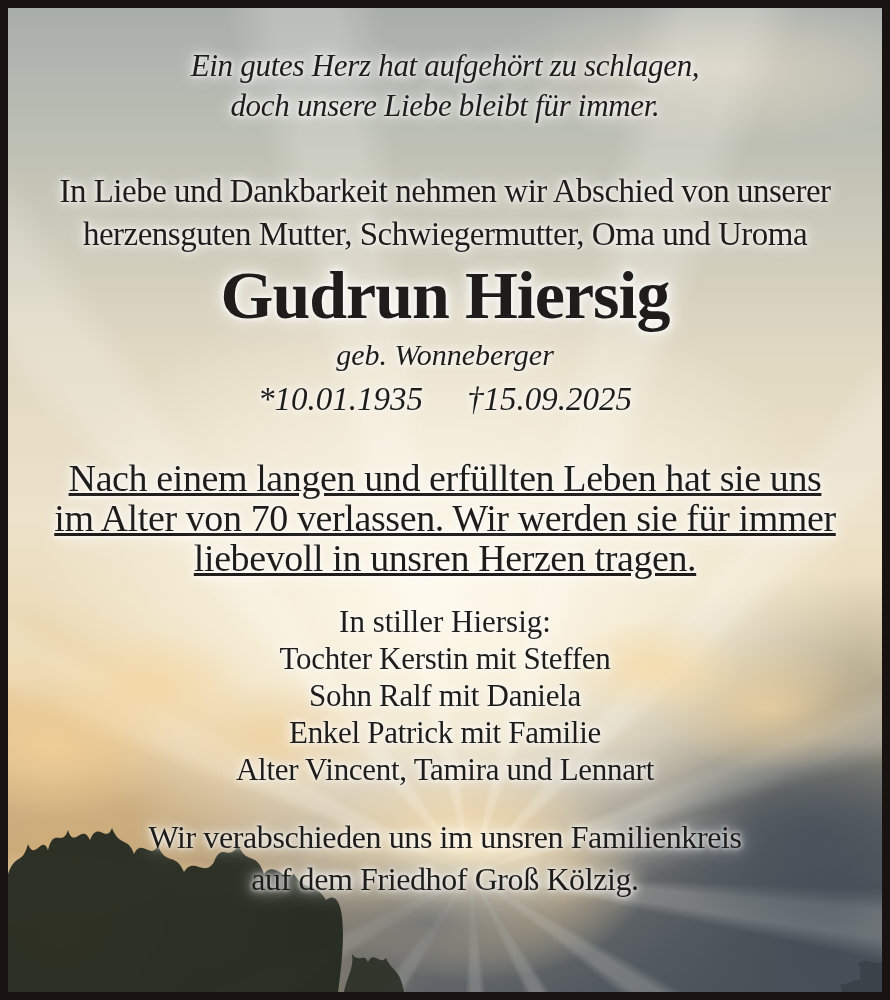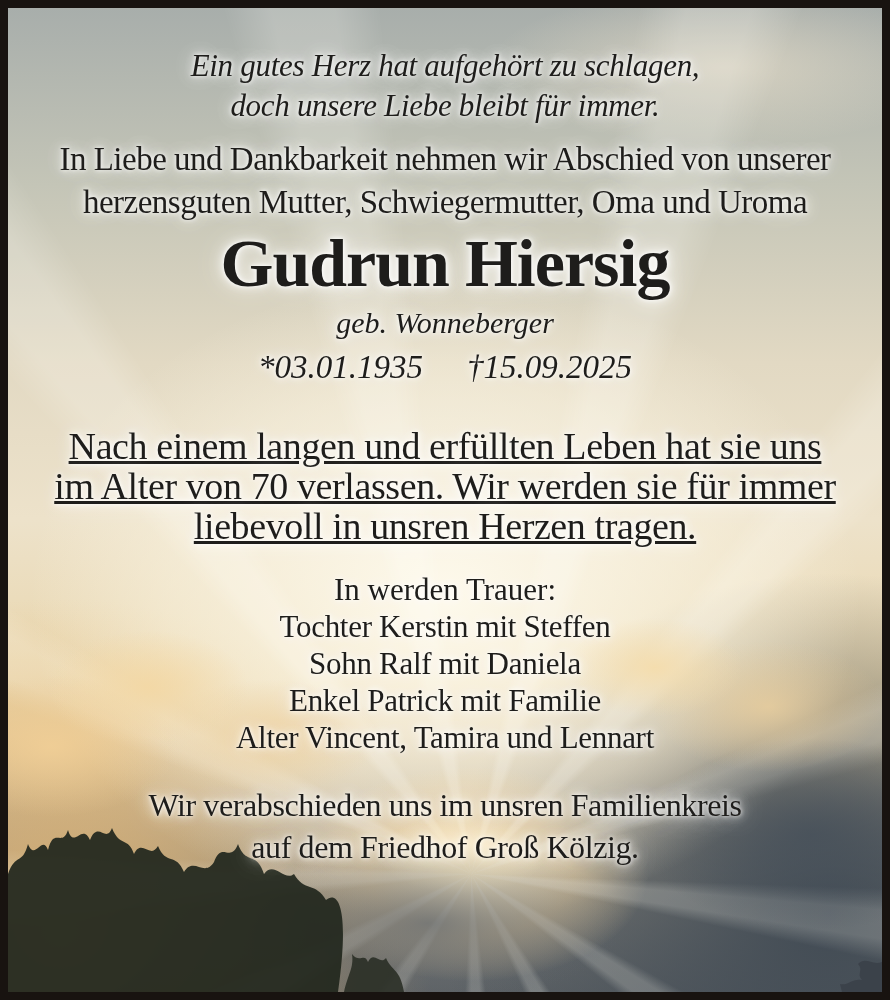--- a/index.html
+++ b/index.html
@@ -90,21 +90,21 @@
       0 0 18px rgba(255,255,255,.75),
       0 0 32px rgba(255,255,255,.5);
   }
   .epigraph {
     font-style: italic;
     font-size: 31px;
     line-height: 40px;
     letter-spacing: -0.3px;
   }
   .intro {
-    margin-top: 12px;
+    margin-top: 44px;
     font-size: 33px;
     line-height: 43px;
     letter-spacing: -0.5px;
   }
   .deceased-name {
     font-size: 68px;
     line-height: 78px;
     font-weight: 600;
     letter-spacing: -1px;
   }
@@ -179,30 +179,30 @@
       <div class="intro">
         <div>In Liebe und Dankbarkeit nehmen wir Abschied von unserer</div>
         <div>herzensguten Mutter, Schwiegermutter, Oma und Uroma</div>
       </div>
 
       <div class="deceased-name">Gudrun Hiersig</div>
 
       <div class="maiden">geb. Wonneberger</div>
 
       <div class="dates">
-        <span class="birth">*03.01.1935</span><span>†15.09.2025</span>
+        <span class="birth">*10.01.1935</span><span>†15.09.2025</span>
       </div>
 
       <div class="farewell">
         <div>Nach einem langen und erfüllten Leben hat sie uns</div>
         <div>im Alter von 70 verlassen. Wir werden sie für immer</div>
         <div>liebevoll in unsren Herzen tragen.</div>
       </div>
 
-      <div class="trauer-header">In werden Trauer:</div>
+      <div class="trauer-header">In stiller Hiersig:</div>
 
       <div class="mourners">
         <div>Tochter Kerstin mit Steffen</div>
         <div>Sohn Ralf mit Daniela</div>
         <div>Enkel Patrick mit Familie</div>
         <div>Alter Vincent, Tamira und Lennart</div>
       </div>
 
       <div class="closing">
         <div>Wir verabschieden uns im unsren Familienkreis</div>

